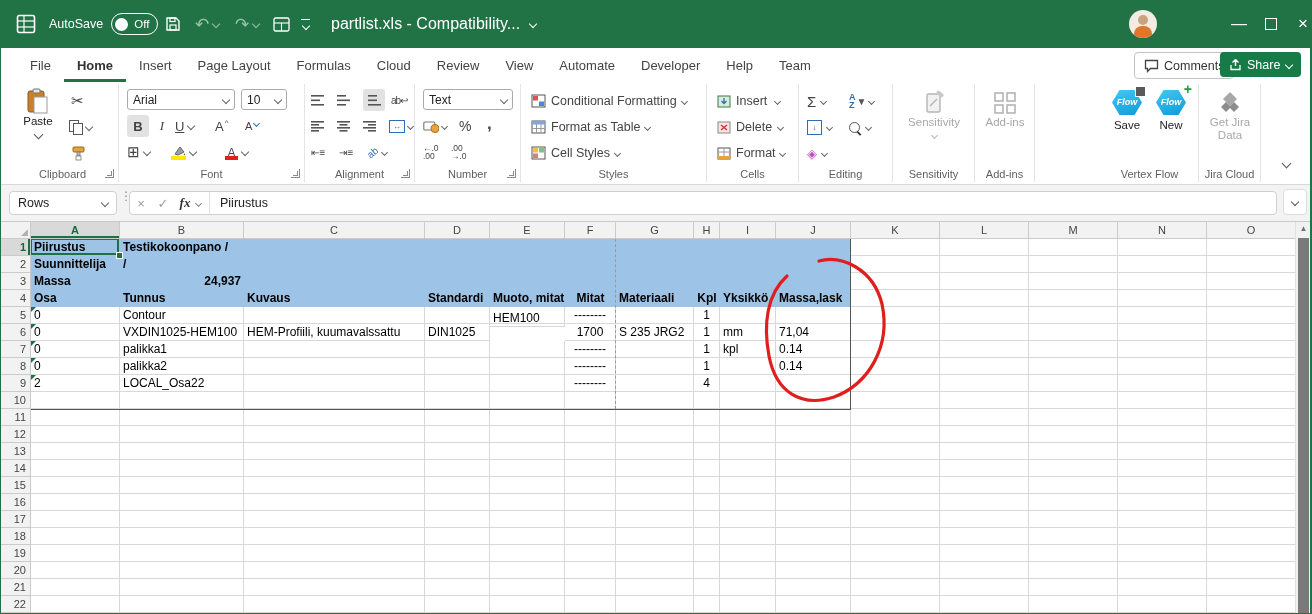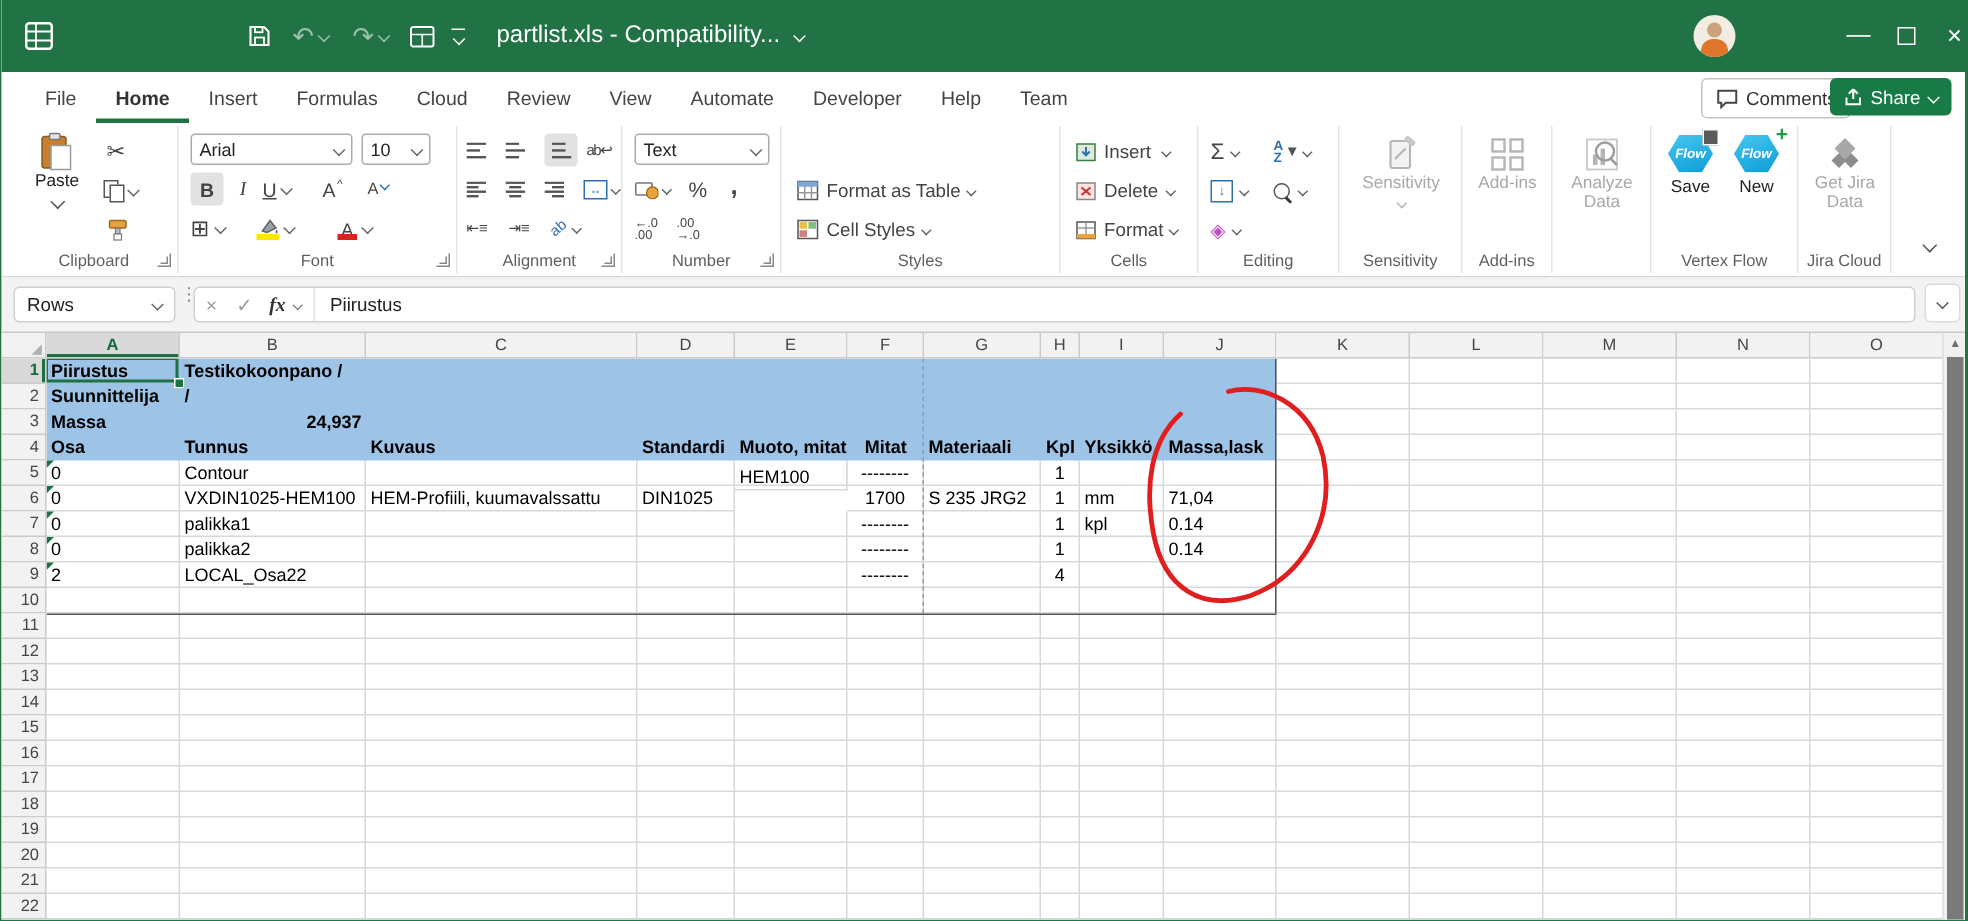--- a/index.html
+++ b/index.html
@@ -75,20 +75,27 @@
 
   <div id="titlebar">
     <div class="tb-item" style="left:14px">
       <svg width="22" height="22" viewBox="0 0 22 22">
         <rect x="2.5" y="2.5" width="17" height="17" rx="2" fill="none" stroke="#fff" stroke-width="1.6"></rect>
         <line x1="9" y1="2.5" x2="9" y2="19.5" stroke="#fff" stroke-width="1.2"></line>
         <line x1="2.5" y1="8" x2="19.5" y2="8" stroke="#fff" stroke-width="1.2"></line>
         <line x1="2.5" y1="14" x2="19.5" y2="14" stroke="#fff" stroke-width="1.2"></line>
       </svg>
     </div>
+    <div class="tb-item" style="left:48px;font-size:12.5px">
+      <span>AutoSave</span>
+      <span id="autosave-pill">
+        <span class="knob"></span>
+        <span style="font-size:11.5px">Off</span>
+      </span>
+    </div>
     <div class="tb-item" style="left:164px">
       <svg width="16" height="16" viewBox="0 0 16 16">
         <path d="M2 2 h9 l3 3 v9 h-12 z" fill="none" stroke="#fff" stroke-width="1.4"></path>
         <rect x="5" y="9" width="6" height="5" fill="none" stroke="#fff" stroke-width="1.2"></rect>
         <rect x="5" y="2" width="5" height="3.5" fill="none" stroke="#fff" stroke-width="1.2"></rect>
       </svg>
     </div>
     <div class="tb-item tb-dim" style="left:194px;font-size:17px">↶<span class="chev" style="width:5px;height:5px;margin-left:4px"></span></div>
     <div class="tb-item tb-dim" style="left:234px;font-size:17px">↷<span class="chev" style="width:5px;height:5px;margin-left:4px"></span></div>
     <div class="tb-item" style="left:272px">
@@ -115,20 +122,21 @@
         <span style="display:inline-block;width:10px;height:10px;border:1.3px solid #fff"></span>
       </div>
     <div class="winctl" style="left:1286px;font-size:17px">×</div>
   </div>
 
   <div id="tabrow">
     <div id="tabs">
         <div class="tab">File</div>
         <div class="tab active">Home</div>
         <div class="tab">Insert</div>
+        <div class="tab">Page Layout</div>
         <div class="tab">Formulas</div>
         <div class="tab">Cloud</div>
         <div class="tab">Review</div>
         <div class="tab">View</div>
         <div class="tab">Automate</div>
         <div class="tab">Developer</div>
         <div class="tab">Help</div>
         <div class="tab">Team</div>
       </div>
     <div id="comments-btn">
@@ -302,20 +310,29 @@
         <span>←.0<br>.00</span>
       </div>
       <div class="sbtn" style="left:36px;top:57px;font-size:8.5px;line-height:8px">
         <span>.00<br>→.0</span>
       </div>
       <div class="grp-label">Number</div>
       <span class="launcher"></span>
     </div>
 
     <div class="rgroup" style="left:520px;width:186px">
+      <div class="sbtn" style="left:10px;top:6px;font-size:12.5px">
+        <svg width="15" height="14" viewBox="0 0 15 14" style="margin-right:5px">
+          <rect x="1" y="1" width="13" height="12" fill="#fff" stroke="#555"></rect>
+          <rect x="2" y="2" width="5" height="4.5" fill="#e05050"></rect>
+            <rect x="8" y="7.5" width="5" height="4.5" fill="#5080e0"></rect>
+        </svg>
+        <span>Conditional Formatting</span>
+        <span class="chev" style="width:4px;height:4px;margin-left:5px;color:#666"></span>
+      </div>
       <div class="sbtn" style="left:10px;top:32px;font-size:12.5px">
         <svg width="15" height="14" viewBox="0 0 15 14" style="margin-right:5px">
           <rect x="1" y="1" width="13" height="12" fill="#fff" stroke="#555"></rect>
           <rect x="1" y="1" width="13" height="3.5" fill="#7fa8d9"></rect>
           <line x1="5.5" y1="4" x2="5.5" y2="13" stroke="#999"></line>
             <line x1="10" y1="4" x2="10" y2="13" stroke="#999"></line>
           <line x1="1" y1="8.5" x2="14" y2="8.5" stroke="#999"></line>
         </svg>
         <span>Format as Table</span>
         <span class="chev" style="width:4px;height:4px;margin-left:5px;color:#666"></span>
@@ -404,32 +421,20 @@
           <rect x="3" y="3" width="8" height="8" fill="none" stroke="#b5b5b5" stroke-width="1.6"></rect>
           <rect x="15" y="3" width="8" height="8" fill="none" stroke="#b5b5b5" stroke-width="1.6"></rect>
           <rect x="3" y="15" width="8" height="8" fill="none" stroke="#b5b5b5" stroke-width="1.6"></rect>
           <rect x="15" y="15" width="8" height="8" fill="none" stroke="#b5b5b5" stroke-width="1.6"></rect>
         </svg>
         <span>Add-ins</span>
       </div>
       <div class="grp-label">Add-ins</div>
     </div>
 
-    <div class="rgroup" style="left:1034px;width:66px">
-      <div class="bigbtn disabled" style="left:6px;top:6px;width:54px">
-        <svg width="26" height="26" viewBox="0 0 26 26">
-          <rect x="3" y="3" width="20" height="20" fill="none" stroke="#c9c9c9" stroke-width="1.2"></rect>
-          <rect x="7" y="13" width="3" height="7" fill="#b5b5b5"></rect>
-            <rect x="12" y="9" width="3" height="11" fill="#b5b5b5"></rect>
-          <circle cx="15" cy="11" r="6" fill="none" stroke="#9c9c9c" stroke-width="1.6"></circle>
-          <line x1="19" y1="16" x2="23" y2="20" stroke="#9c9c9c" stroke-width="1.8"></line>
-        </svg>
-        <span>Analyze Data</span>
-      </div>
-    </div>
 
     <div class="rgroup" style="left:1100px;width:98px">
       <div class="bigbtn" style="left:6px;top:6px;width:40px">
         <span style="position:relative">
           <span class="hexa">
               <span>Flow</span>
             </span>
           <span style="position:absolute;right:-4px;top:-4px;width:9px;height:9px;background:#5a5a5a;border:1px solid #fff"></span>
         </span>
         <span style="margin-top:4px">Save</span>

